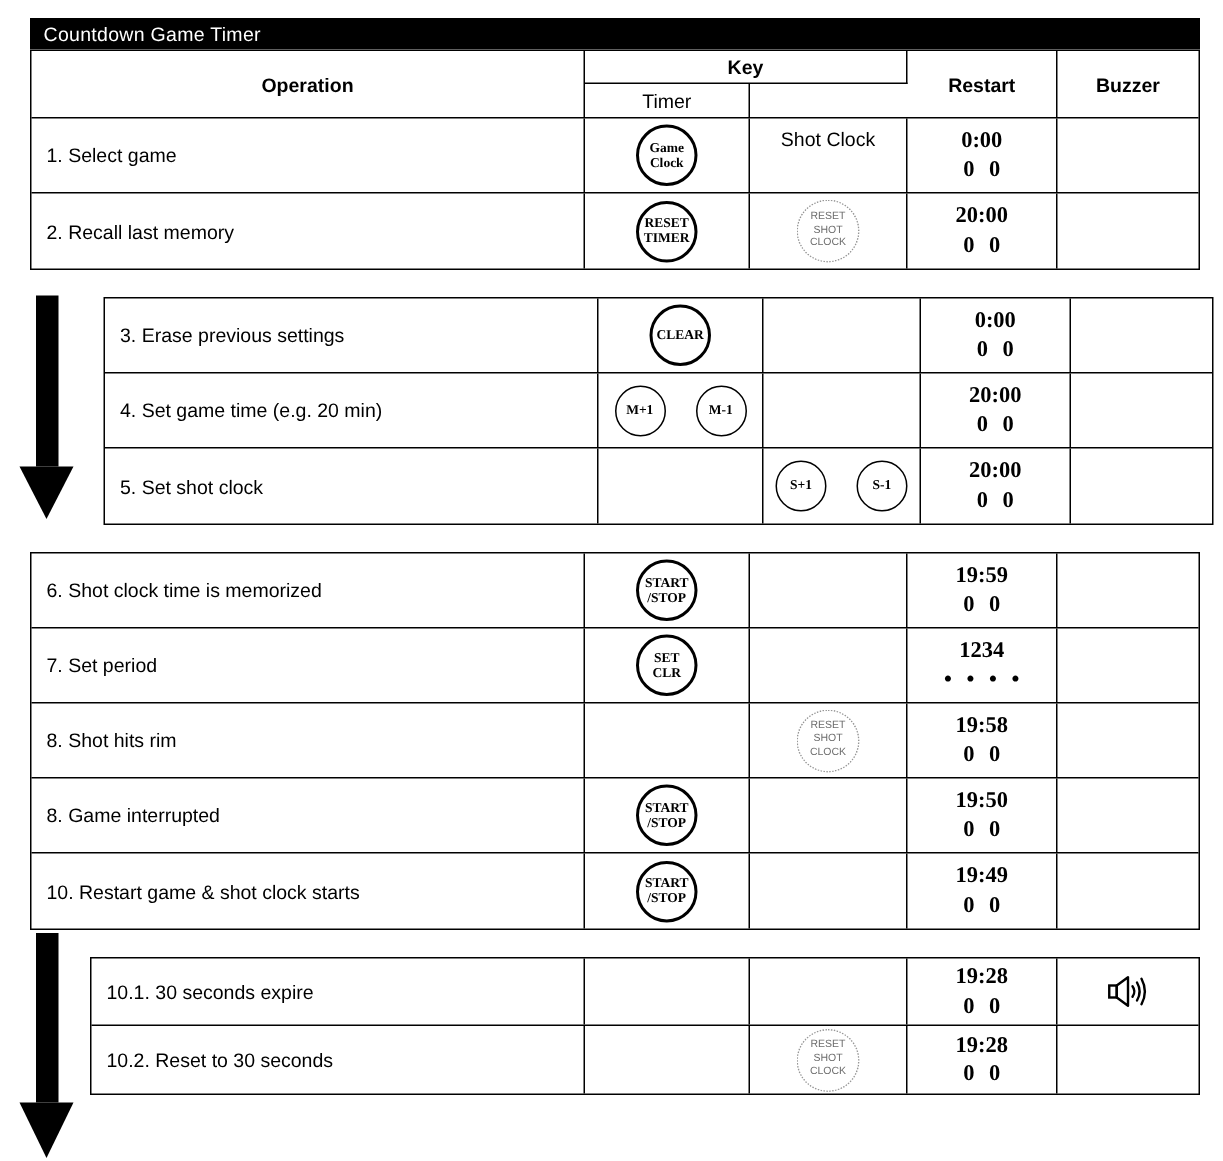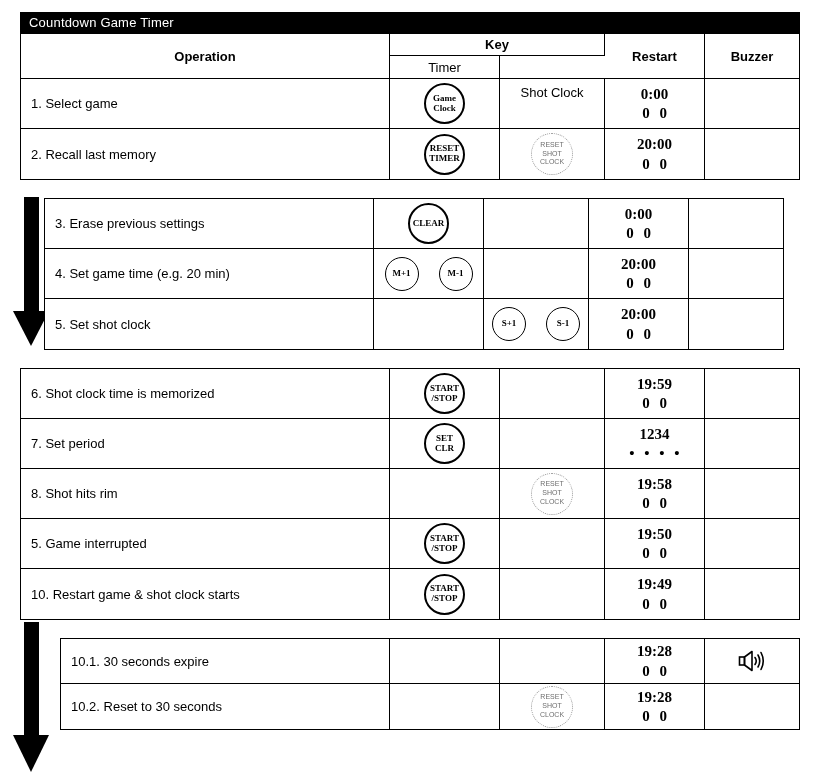--- a/index.html
+++ b/index.html
@@ -101,21 +101,21 @@
         <div>20:00</div>
         <div class="d2">0 0</div>
       </div>
       <div class="cell"></div>
     </div>
   </div>
 
   <div class="arrow-shaft" style="left:24px; top:197px; height:114px;"></div>
   <div class="arrow-head" style="left:13px; top:311px; border-top:35px solid #000;"></div>
 
-  <div class="tbl sub" style="left:44px; top:198px;">
+  <div class="tbl sub" style="left:69px; top:198px;">
 
     <div class="trow">
       <div class="cell op">
         <span>3. Erase previous settings</span>
       </div>
       <div class="cell">
         <div class="btn">
           <span>CLEAR</span>
         </div>
       </div>
@@ -224,21 +224,21 @@
       </div>
       <div class="cell disp">
         <div>19:58</div>
         <div class="d2">0 0</div>
       </div>
       <div class="cell"></div>
     </div>
 
     <div class="trow">
       <div class="cell op">
-        <span>5. Game interrupted</span>
+        <span>8. Game interrupted</span>
       </div>
       <div class="cell">
         <div class="btn">
           <span>START</span>
           <span>/STOP</span>
         </div>
       </div>
       <div class="cell"></div>
       <div class="cell disp">
         <div>19:50</div>

